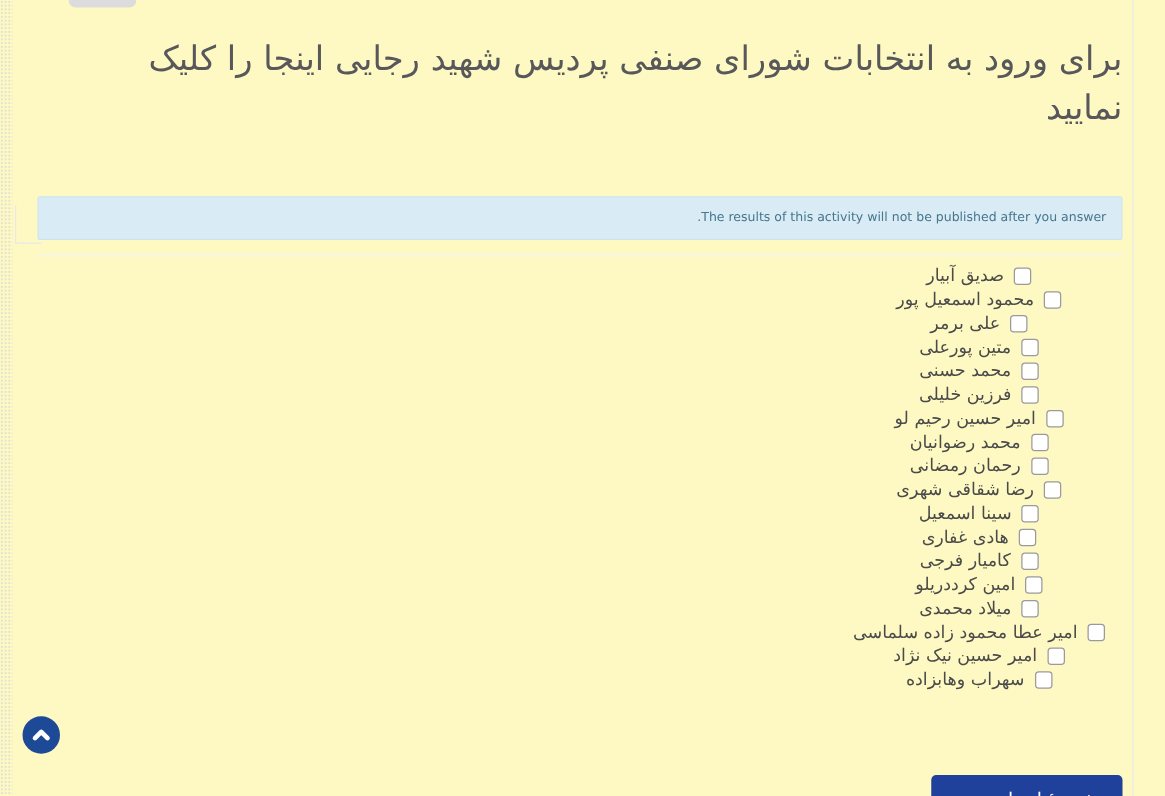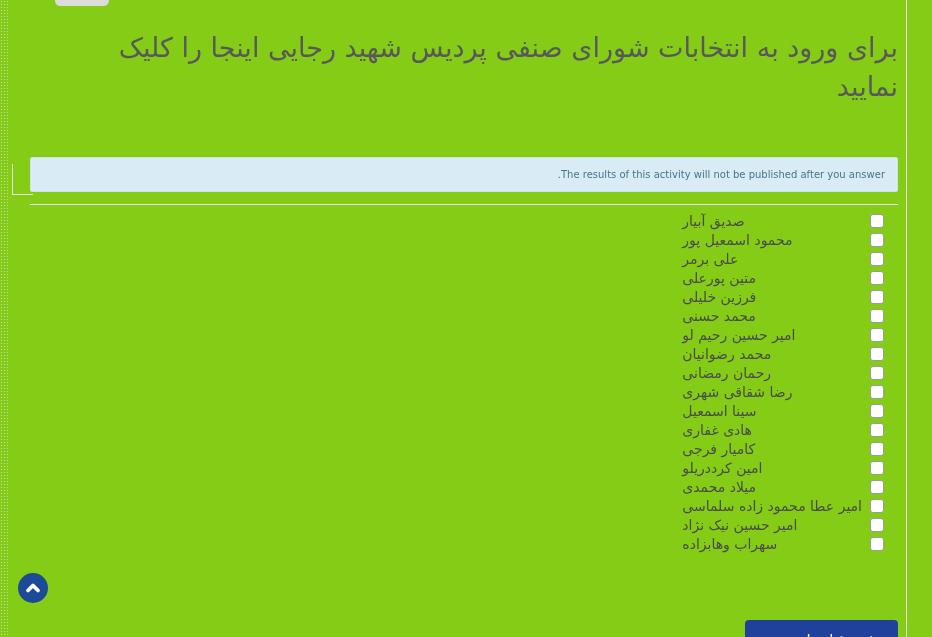--- a/index.html
+++ b/index.html
@@ -6,21 +6,21 @@
     margin: 0;
     padding: 0;
     background: #ffffff;
     font-family: "DejaVu Sans", sans-serif;
   }
   .page {
     position: relative;
     width: 932px;
     height: 637px;
     overflow: hidden;
-    background: #84cc16;
+    background: #fef9c3;
   }
   
   .left-strip {
     position: absolute;
     left: 0; top: 0;
     width: 10px; height: 637px;
     background-image: radial-gradient(#d9d9d9 0.8px, transparent 0.9px);
     background-size: 3px 3px;
     opacity: 0.8;
   }
@@ -88,21 +88,21 @@
     position: absolute;
     top: 211px;
     right: 48px;
     direction: rtl;
   }
   .option-row {
     display: flex;
     align-items: center;
     height: 19px;
     direction: rtl;
-    justify-content: space-between;
+    justify-content: center;
   }
   .checkbox {
     width: 12px; height: 12px;
     border: 1px solid #9a9a9a;
     border-radius: 3px;
     background: #ffffff;
     margin-left: 8px;
     flex: 0 0 auto;
     cursor: pointer;
   }
@@ -176,25 +176,25 @@
       <div class="option-row">
       <span class="checkbox"></span>
       <span class="option-label">علی برمر</span>
     </div>
       <div class="option-row">
       <span class="checkbox"></span>
       <span class="option-label">متین پورعلی</span>
     </div>
       <div class="option-row">
       <span class="checkbox"></span>
+      <span class="option-label">محمد حسنی</span>
+    </div>
+      <div class="option-row">
+      <span class="checkbox"></span>
       <span class="option-label">فرزین خلیلی</span>
-    </div>
-      <div class="option-row">
-      <span class="checkbox"></span>
-      <span class="option-label">محمد حسنی</span>
     </div>
       <div class="option-row">
       <span class="checkbox"></span>
       <span class="option-label">امیر حسین رحیم لو</span>
     </div>
       <div class="option-row">
       <span class="checkbox"></span>
       <span class="option-label">محمد رضوانیان</span>
     </div>
       <div class="option-row">

